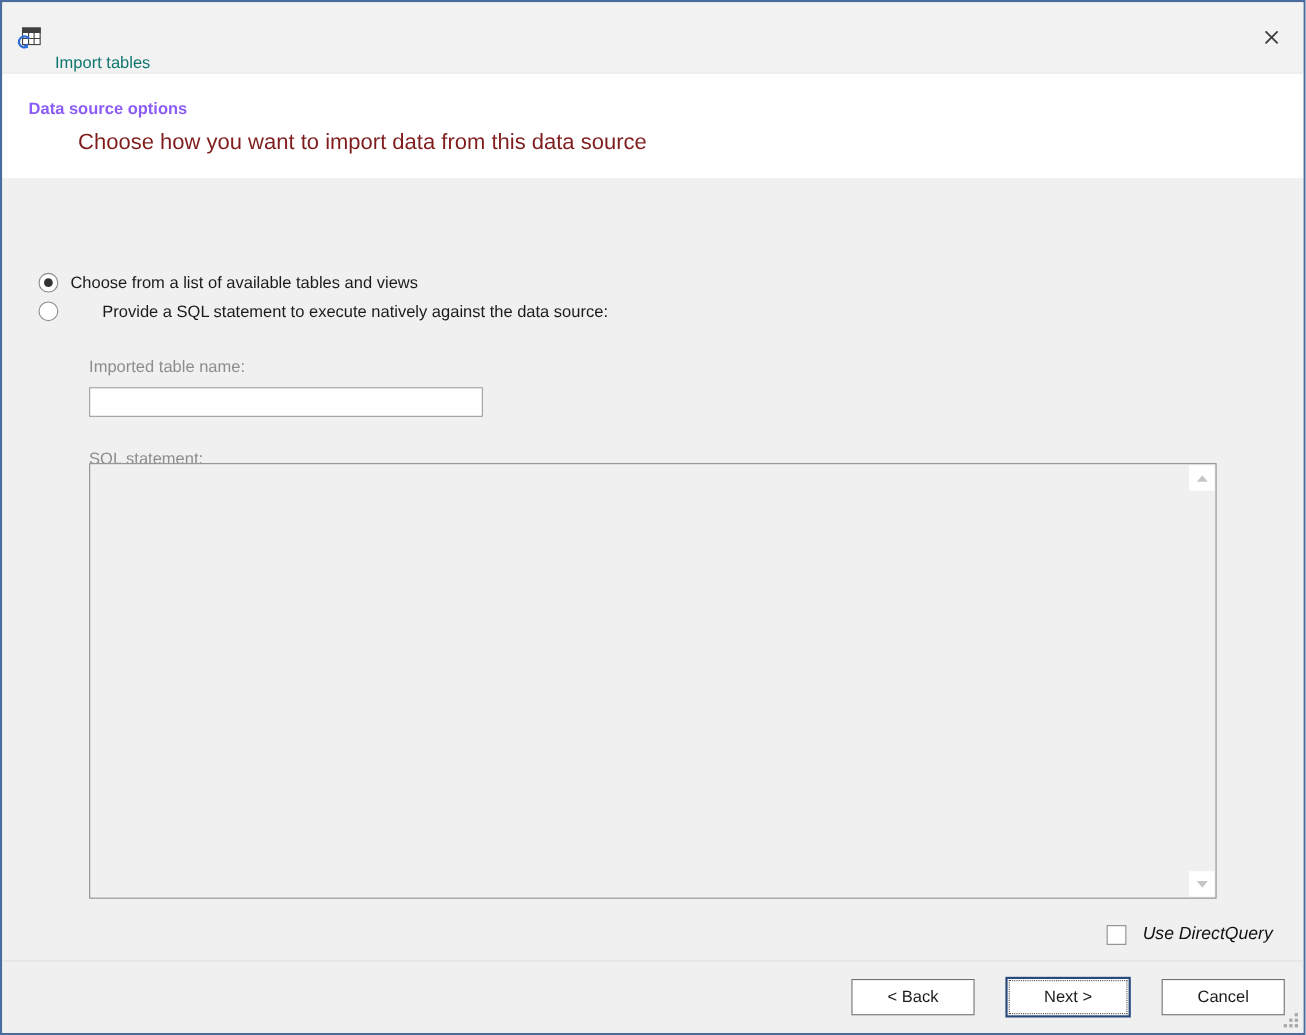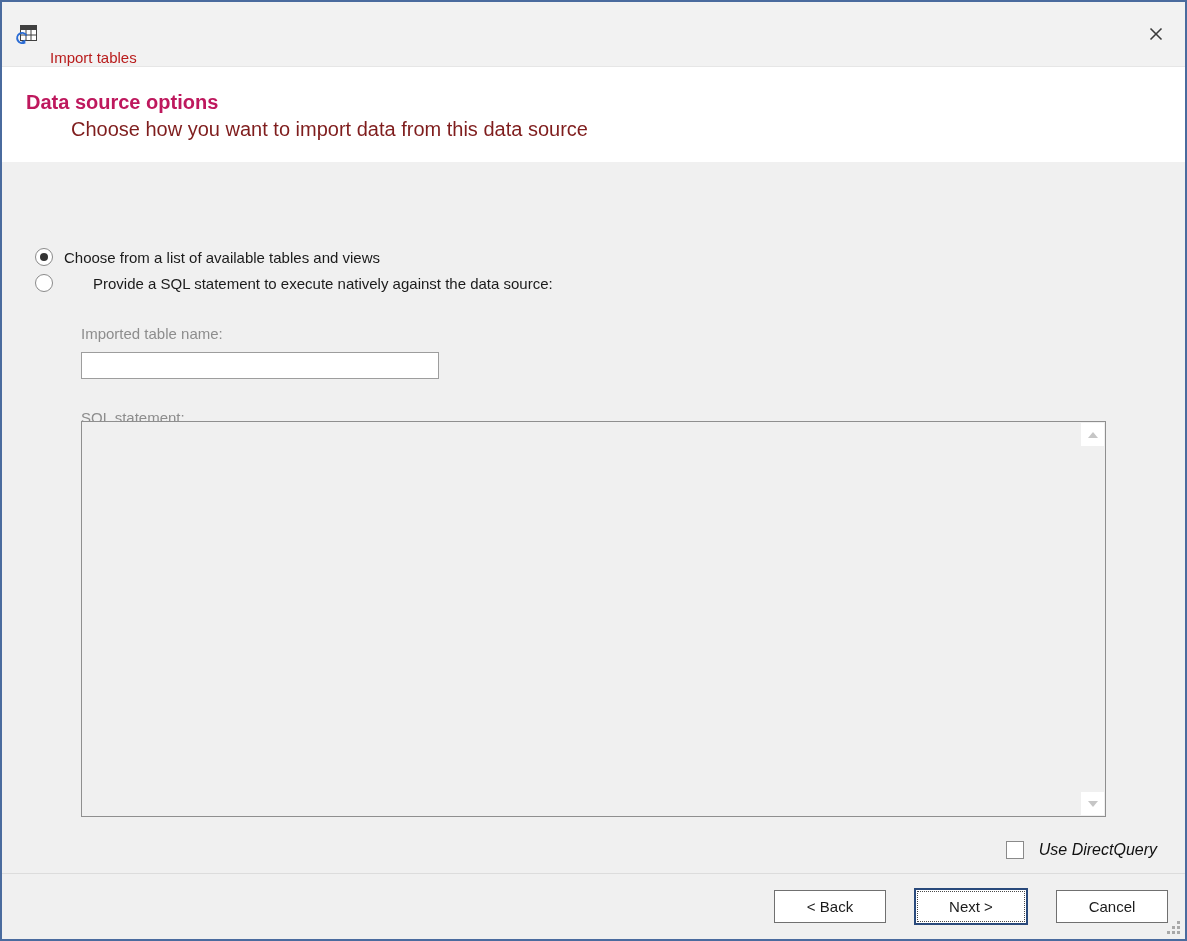--- a/index.html
+++ b/index.html
@@ -18,36 +18,36 @@
   }
   
   .titlebar {
     flex:0 0 42px;
     background:#f2f2f2;
     border-bottom:1px solid #e6e6e6;
     display:flex; align-items:center;
     padding:0 12px 0 12px;
   }
   .titlebar-icon { width:26px; height:26px; margin-right:10px; flex:0 0 auto; }
-  .titlebar-title { font-size:15px; color:#b91c1c;margin-top:47px; }
+  .titlebar-title { font-size:15px; color:#0f766e;margin-top:47px; }
   .close-btn {
     margin-left:auto;
     width:34px; height:34px;
     display:flex; align-items:center; justify-content:center;
     cursor:pointer;
   }
   
   .headerband {
     flex:0 0 95px;
     background:#ffffff;
     position:relative;
   }
   .header-title {
     position:absolute; left:24px; top:24px;
-    font-size:20px; font-weight:bold; color:#be185d;
+    font-size:15px; font-weight:bold; color:#8b5cf6;
   }
   .header-subtitle {
     position:absolute; left:69px; top:51px;
     font-size:20px; color:#7f1d1d;
   }
   
   .content { position:relative; flex:1 1 auto; background:#f0f0f0; }
   .radio-row {
     position:absolute; left:33px;
     display:flex; align-items:center; gap:11px;

